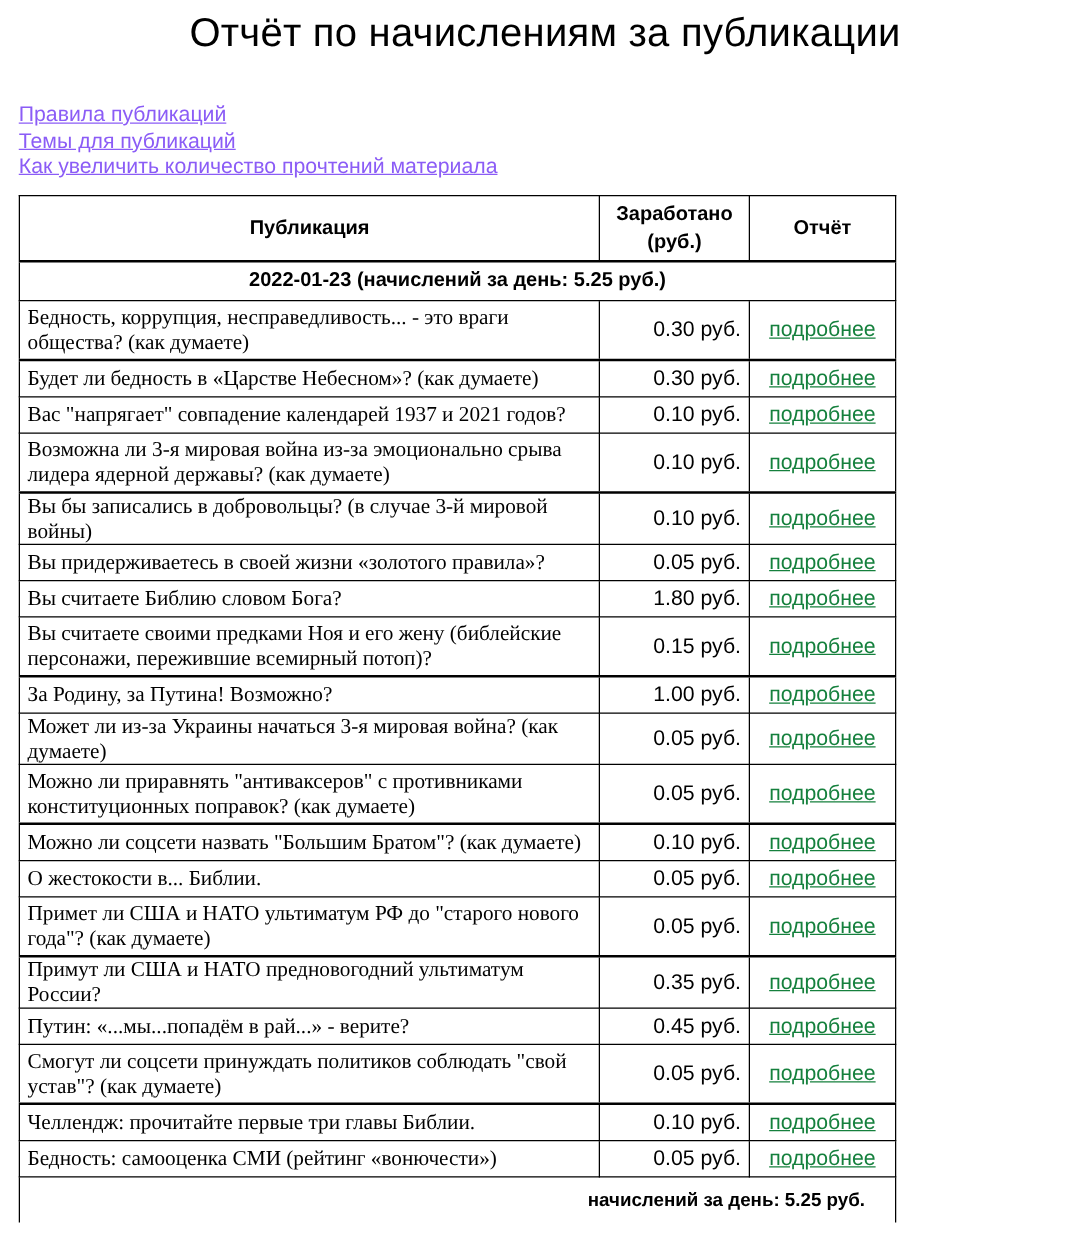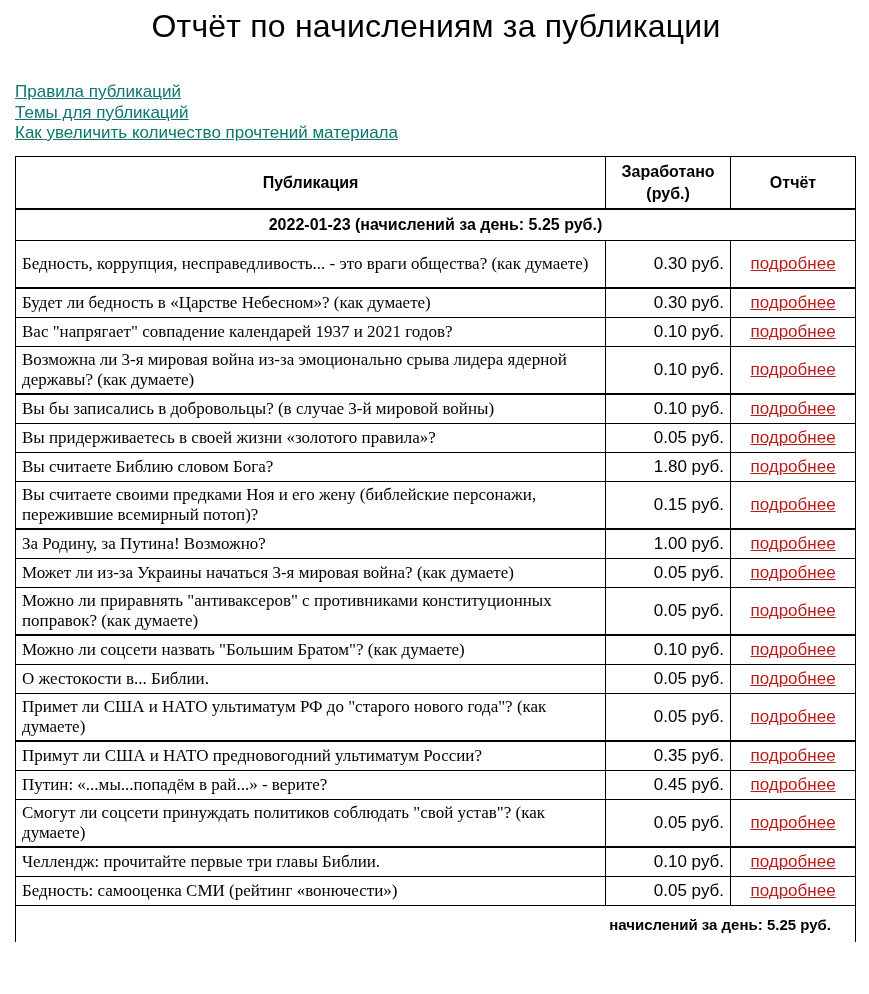--- a/index.html
+++ b/index.html
@@ -29,29 +29,29 @@
     }
     .links {
       position: absolute;
       left: 15px;
       top: 82px;
       font-size: 17px;
       line-height: 20.5px;
     }
     .links a {
       display: block;
-      color: #0f766e;
+      color: #8b5cf6;
       text-decoration: underline;
       width: max-content;
     }
     table.report {
       position: absolute;
       left: 15px;
       top: 156px;
-      width: 841px;
+      width: 702px;
       border-collapse: collapse;
       font-size: 17px;
     }
     table.report th, table.report td {
       border: 1px solid #000;
       padding: 0 6px;
     }
     table.report thead th {
       height: 51px;
       font-weight: bold;
@@ -85,21 +85,21 @@
       font-family: Liberation Serif, serif;
     }
     td.earn {
       text-align: right;
       border-radius: 13px;
     }
     td.rep {
       text-align: center;
     }
     td.rep a {
-      color: #b91c1c;
+      color: #15803d;
       text-decoration: underline;
     }
     tr.total-row td {
       height: 36px;
       text-align: right;
       font-weight: bold;
       font-size: 15px;
       padding-right: 24px;
       border-bottom: none;
     }

